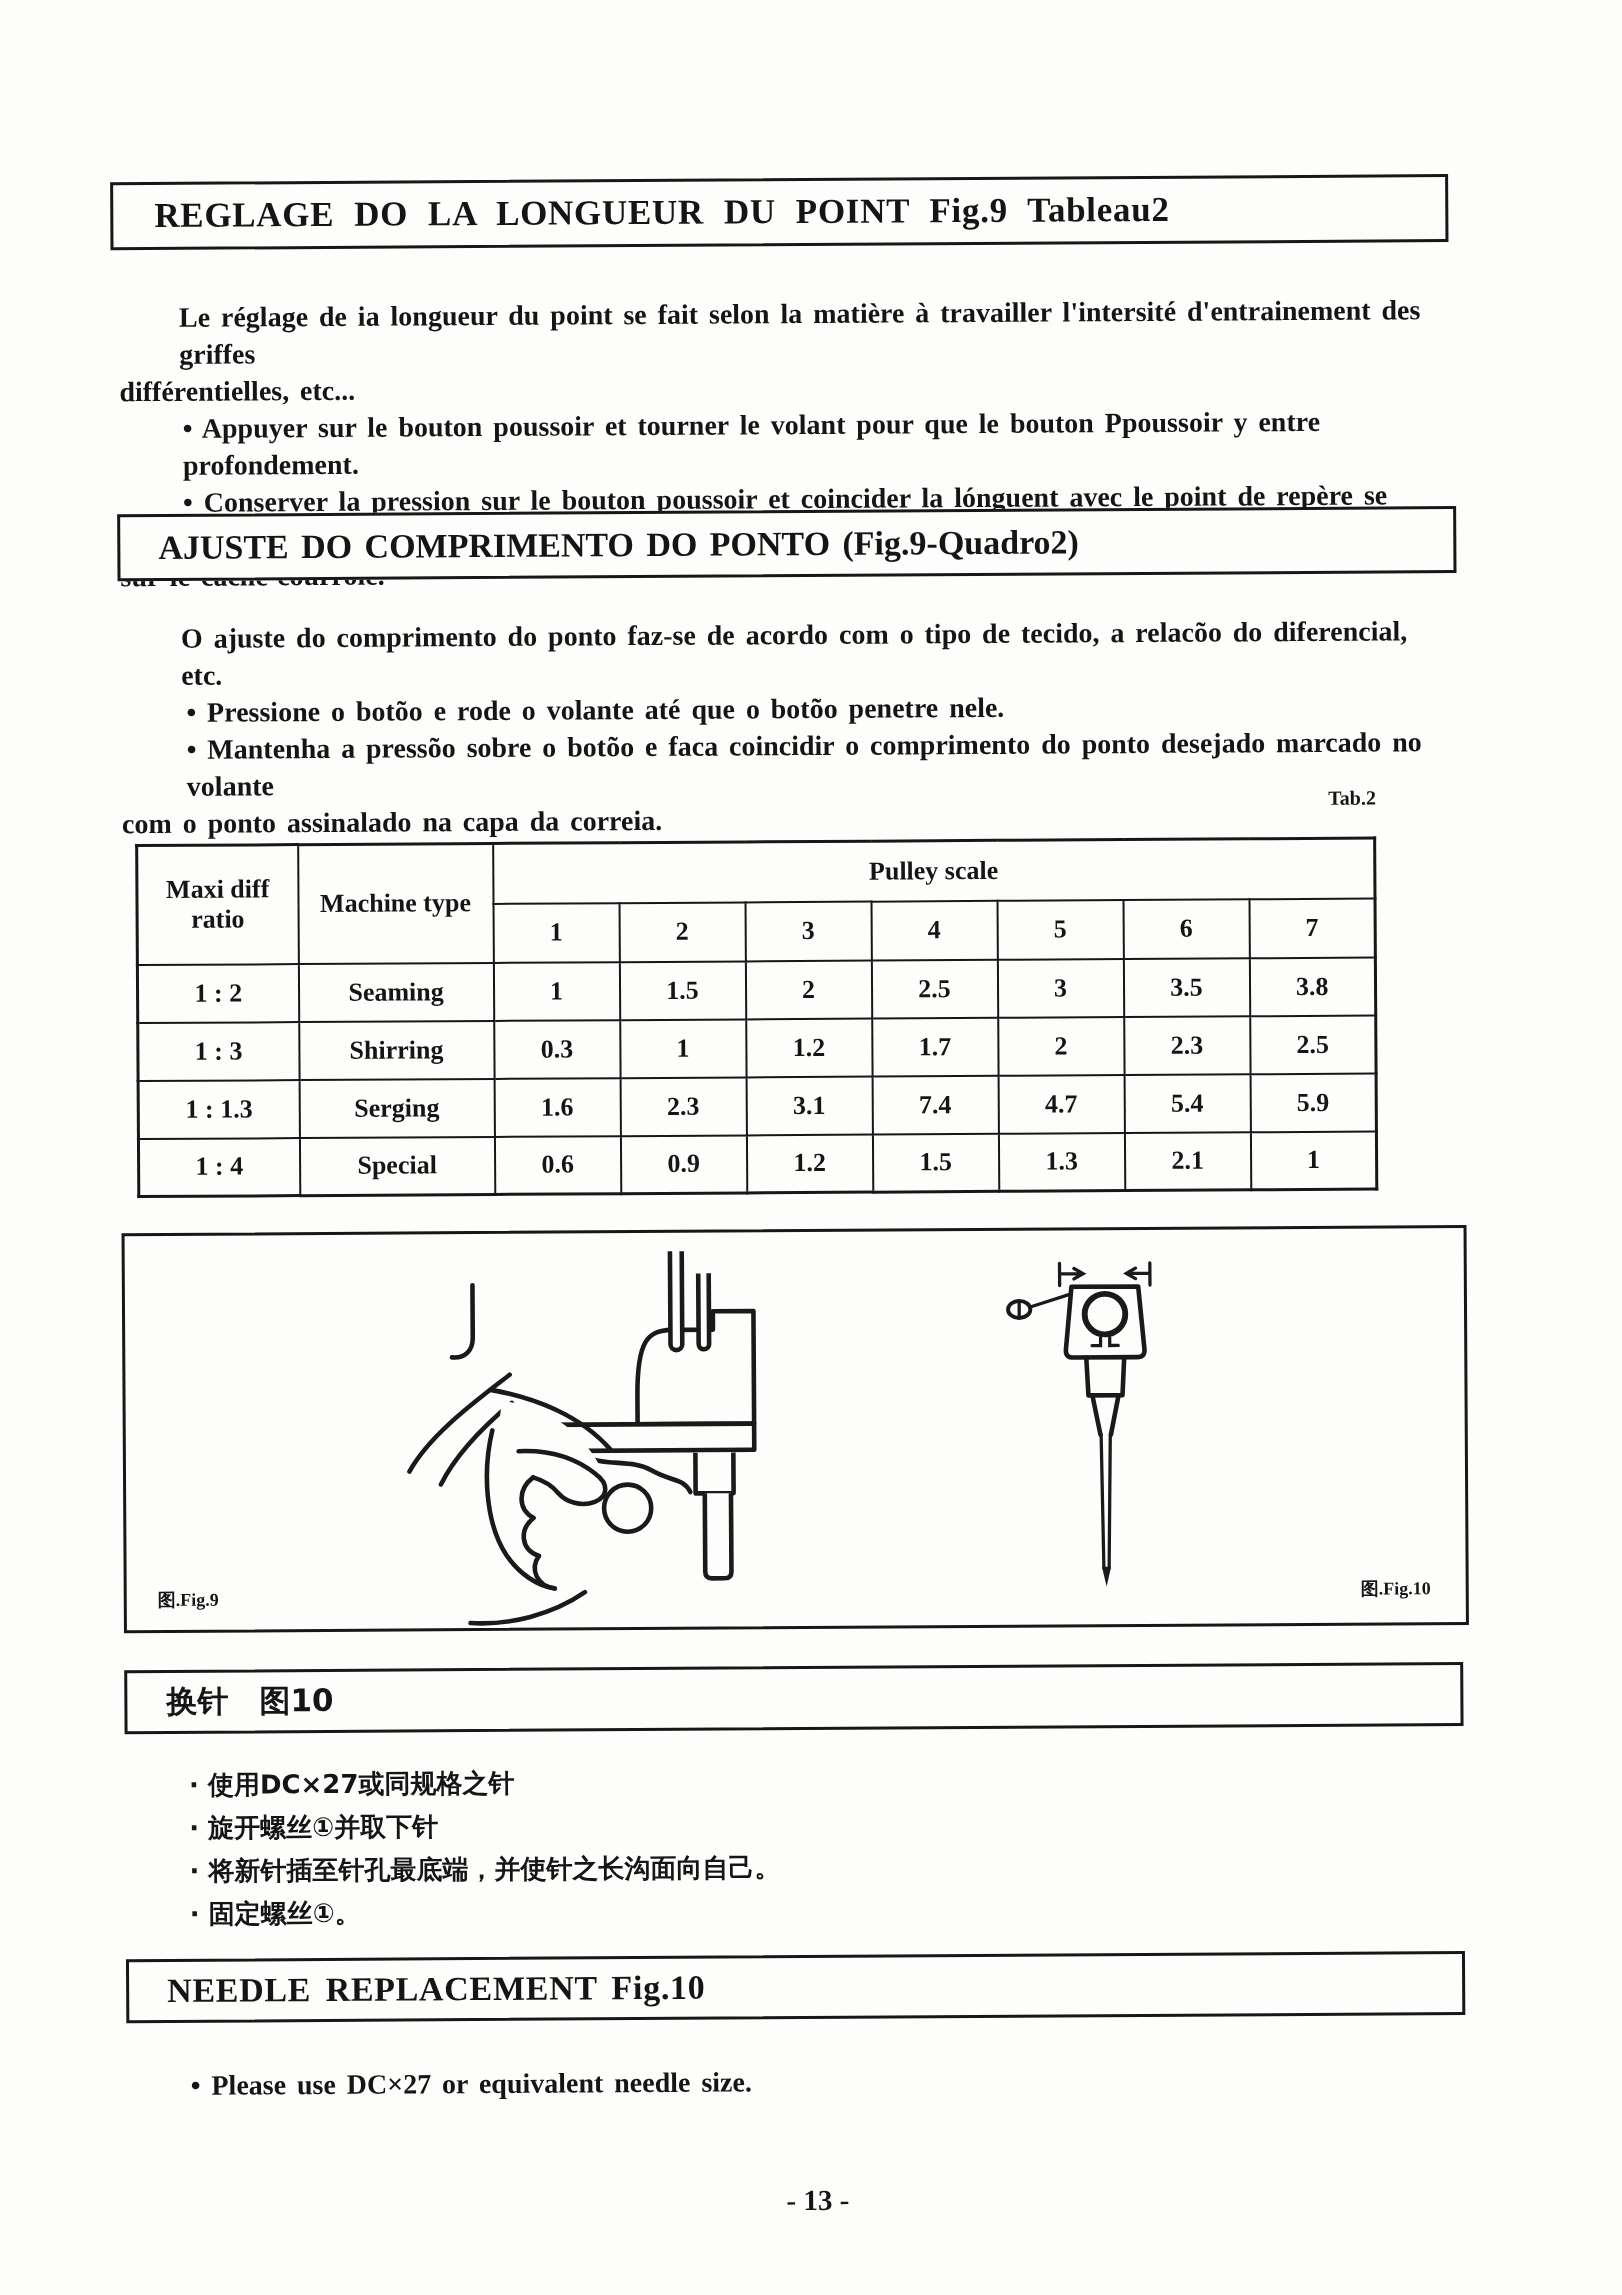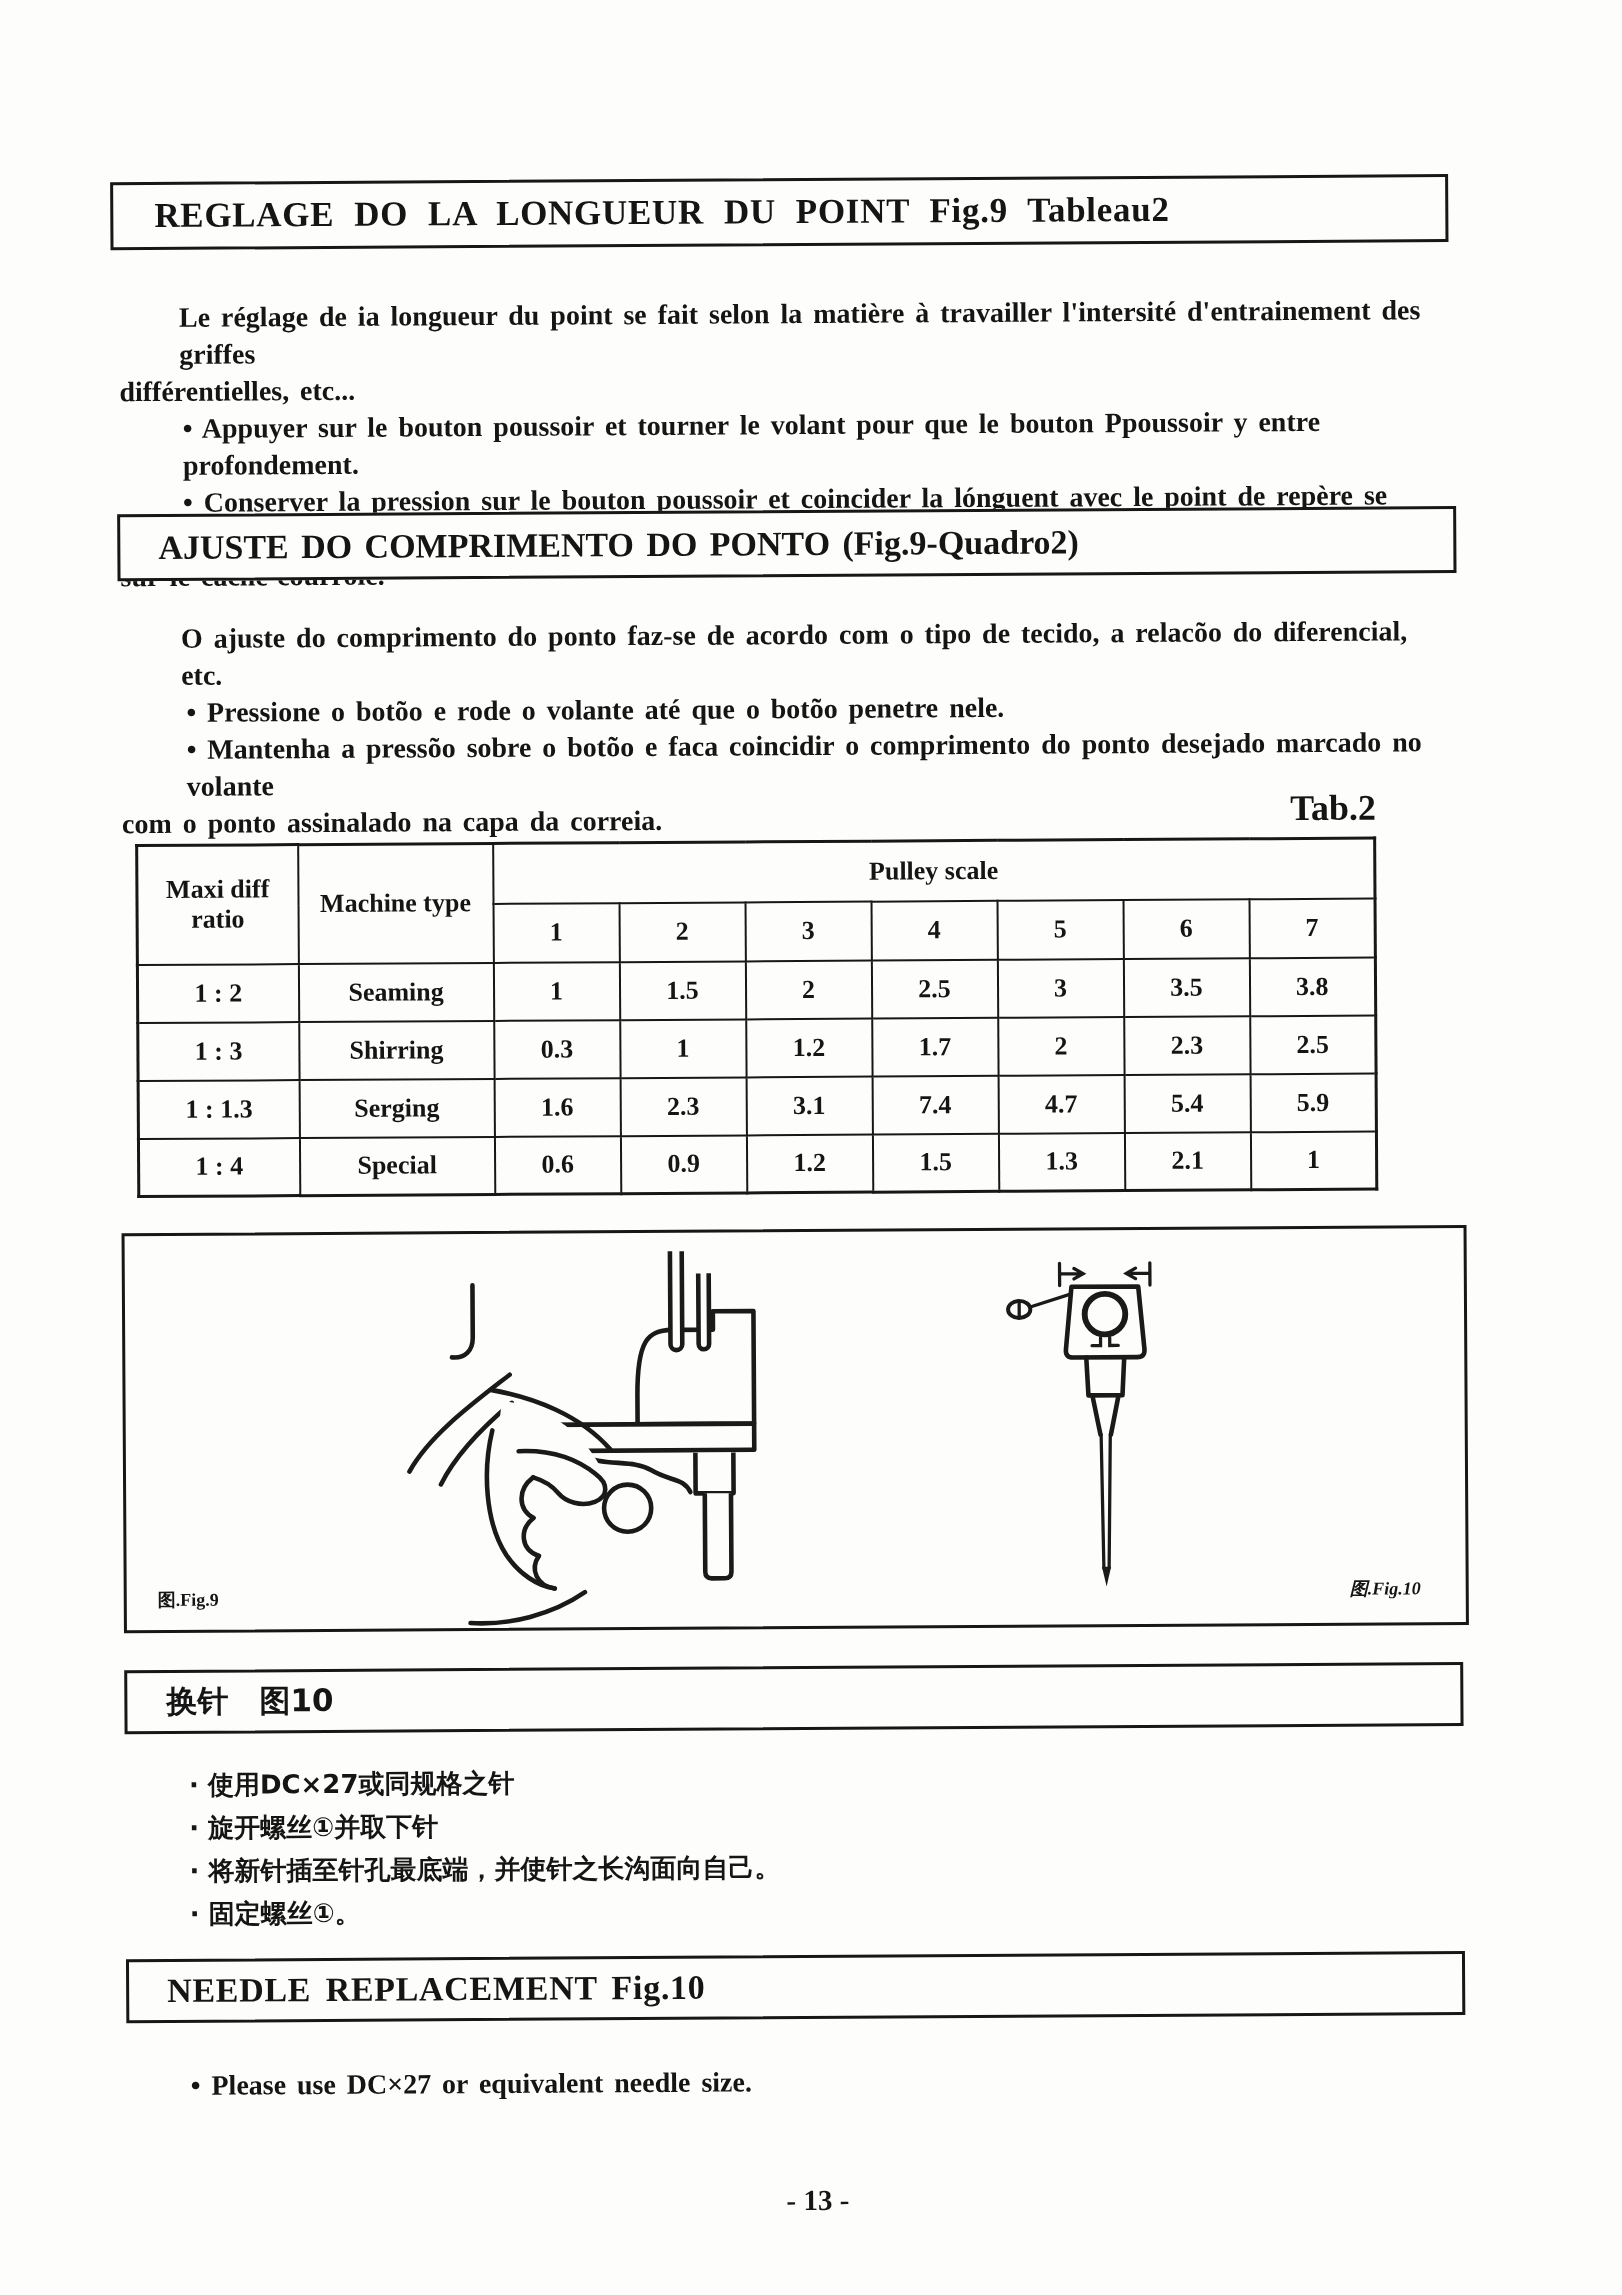--- a/index.html
+++ b/index.html
@@ -50,21 +50,21 @@
     <span class="t" style="font-size:34px;word-spacing:3.9px;">AJUSTE DO COMPRIMENTO DO PONTO (Fig.9-Quadro2)</span>
   </div>
 
   <div class="para" style="left:124px;top:616px;width:1335px;font-size:28px;word-spacing:3.9px;">
     <div style="padding-left:60px;line-height:37px;">O ajuste do comprimento do ponto faz-se de acordo com o tipo de tecido, a relacõo do diferencial, etc.</div>
     <div style="padding-left:65px;line-height:37px;">• Pressione o botõo e rode o volante até que o botõo penetre nele.</div>
     <div style="padding-left:65px;line-height:37px;">• Mantenha a pressõo sobre o botõo e faca coincidir o comprimento do ponto desejado marcado no volante</div>
     <div style="line-height:37px;">com o ponto assinalado na capa da correia.</div>
   </div>
 
-  <div style="position:absolute;left:1224px;top:790px;width:154px;text-align:right;font-size:36px;font-weight:bold;">Tab.2</div>
+  <div style="position:absolute;left:1224px;top:790px;width:154px;text-align:right;font-size:20px;font-weight:bold;">Tab.2</div>
 
   <table class="tab2">
     <colgroup>
       <col style="width:161px;">
           <col style="width:195px;">
       <col style="width:126px;">
           <col style="width:126px;">
           <col style="width:126px;">
       <col style="width:126px;">
           <col style="width:126px;">
@@ -173,21 +173,21 @@
         <path class="lnw" d="M1446,86 L1437,182 Q1436,194 1448,194 L1546,194 Q1558,194 1557,182 L1548,86 Z"></path>
         <circle class="lnw" cx="1497" cy="128" r="31" style="stroke-width:9;"></circle>
         <path class="thin" d="M1477,176 H1490 V164 M1517,176 H1504 V164"></path>
         <path class="ln" d="M1468,194 L1471,252 M1526,194 L1523,252 M1471,252 H1523"></path>
         <path class="ln" d="M1477,252 L1489,312 M1517,252 L1505,312"></path>
         <path class="thin" d="M1490,312 L1493,516 M1504,312 L1501,516"></path>
         <path d="M1490,514 L1497,544 L1504,514 Z" fill="#1a1a1a" stroke="none"></path>
       </g>
     </svg>
     <div class="figlabel" style="left:31px;top:352px;">图.Fig.9</div>
-    <div class="figlabel" style="right:45px;top:348px;position:absolute;font-style:italic;">图.Fig.10</div>
+    <div class="figlabel" style="right:35px;top:348px;position:absolute;">图.Fig.10</div>
   </div>
 
   <div class="hbox" style="left:121px;top:1666px;width:1339px;height:64px;padding-left:39px;">
     <span class="t cnfont" style="font-size:31px;">换针　图10</span>
   </div>
 
   <div class="para cnfont" style="left:185px;top:1760px;width:1243px;font-size:26px;font-weight:600;">
     <div style="line-height:43px;">· 使用DC×27或同规格之针</div>
     <div style="line-height:43px;">· 旋开螺丝①并取下针</div>
     <div style="line-height:43px;">· 将新针插至针孔最底端，并使针之长沟面向自己。</div>

